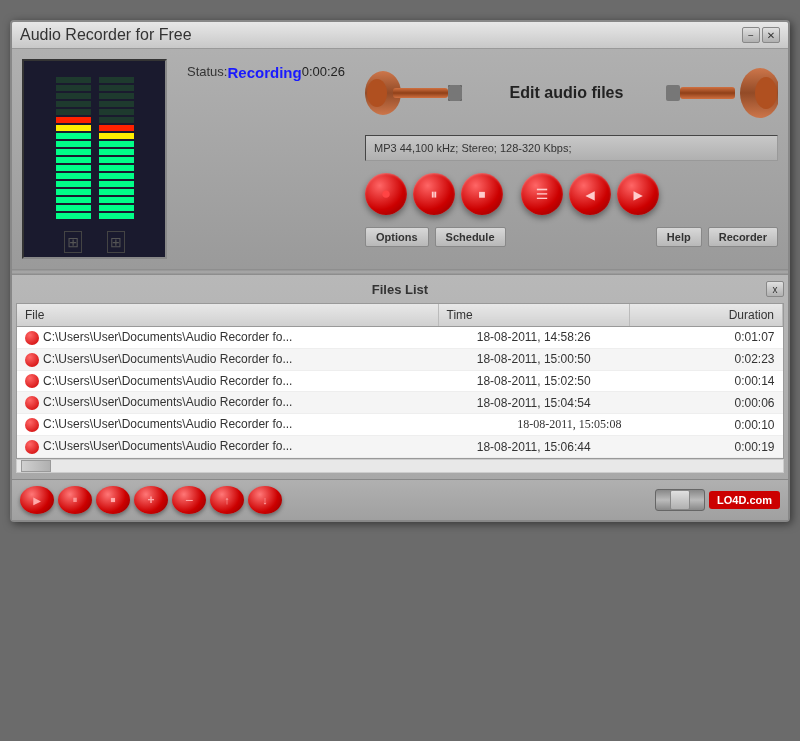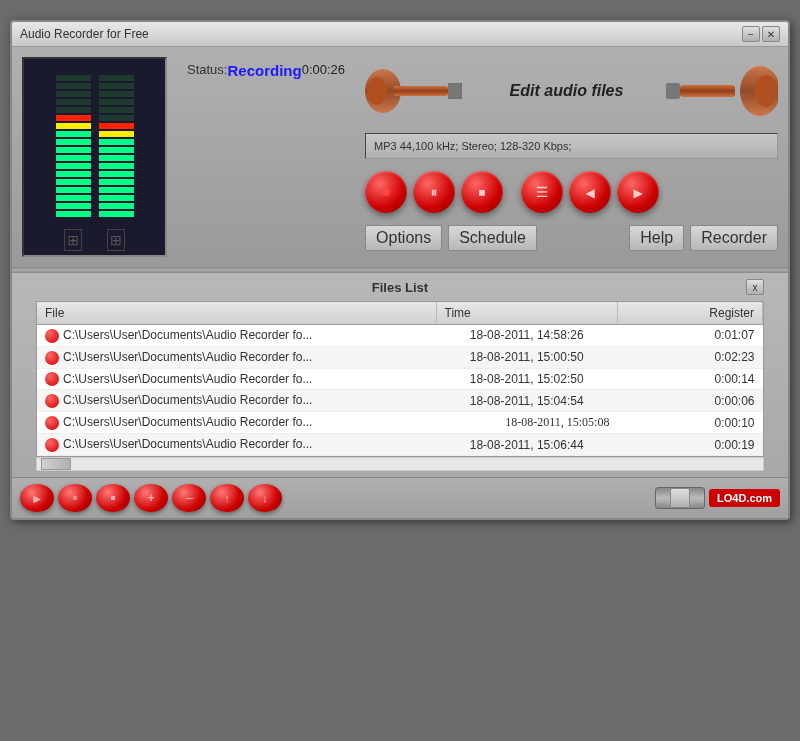--- a/index.html
+++ b/index.html
@@ -26,21 +26,21 @@
     .title-bar {
       background: linear-gradient(180deg, #e8e8e8 0%, #c8c8c8 100%);
       padding: 4px 8px;
       display: flex;
       align-items: center;
       justify-content: space-between;
       border-bottom: 1px solid #999;
       border-radius: 2px 2px 0 0;
     }
     .title-bar-title {
-      font-size: 12px;
+      font-size: 16px;
       color: #333;
       font-weight: normal;
     }
     .title-bar-controls {
       display: flex;
       gap: 2px;
     }
     .title-btn {
       width: 18px;
       height: 16px;
@@ -148,21 +148,20 @@
       flex-direction: column;
       gap: 8px;
     }
 
     
     .trumpet-area {
       display: flex;
       align-items: center;
       justify-content: center;
       padding: 4px 0;
-      font-style: italic;
     }
 
     .edit-audio-label {
       font-size: 16px;
       color: #222;
       font-weight: bold;
       text-align: center;
       flex: 1;
     }
 
@@ -197,44 +196,45 @@
     }
 
     .btn-red {
       background: radial-gradient(circle at 35% 30%, #ff6666, #cc0000 60%, #880000);
       box-shadow: 0 3px 6px rgba(0,0,0,0.4), inset 0 1px 2px rgba(255,255,255,0.3);
     }
 
     
     .action-btn {
       padding: 3px 10px;
-      font-size: 16px;
+      font-size: 11px;
       background: linear-gradient(180deg, #d8d8d8 0%, #b8b8b8 100%);
       border: 1px solid #888;
       border-radius: 2px;
       cursor: pointer;
       color: #333;
+      font-weight: bold;
     }
 
     .action-row {
       display: flex;
       gap: 6px;
       align-items: center;
     }
 
     
     .section-divider {
       height: 6px;
       background: linear-gradient(180deg, #888 0%, #aaa 50%, #888 100%);
     }
 
     
     .files-panel {
       background: linear-gradient(180deg, #b8b8b8 0%, #a8a8a8 100%);
-      padding: 6px 24px;
+      padding: 6px 4px;
     }
 
     .files-header-bar {
       display: flex;
       align-items: center;
       justify-content: space-between;
       margin-bottom: 6px;
     }
 
     .files-title {
@@ -553,21 +553,21 @@
       <button class="files-close-btn">x</button>
     </div>
 
     <div class="file-table-container">
       <div class="table-scroll">
         <table class="file-table">
           <thead>
             <tr>
               <th style="width:55%;">File</th>
               <th style="width:25%;text-align:left;">Time</th>
-              <th style="width:20%;text-align:right;">Register</th>
+              <th style="width:20%;text-align:right;">Duration</th>
             </tr>
           </thead>
           <tbody id="file-table-body">
           <tr>
                 <td><span class="file-icon"></span>C:\Users\User\Documents\Audio Recorder fo...</td>
                 <td style="text-align: center;">18-08-2011, 14:58:26</td>
                 <td style="text-align: right;">0:01:07</td>
               </tr>
               <tr>
                 <td><span class="file-icon"></span>C:\Users\User\Documents\Audio Recorder fo...</td>

